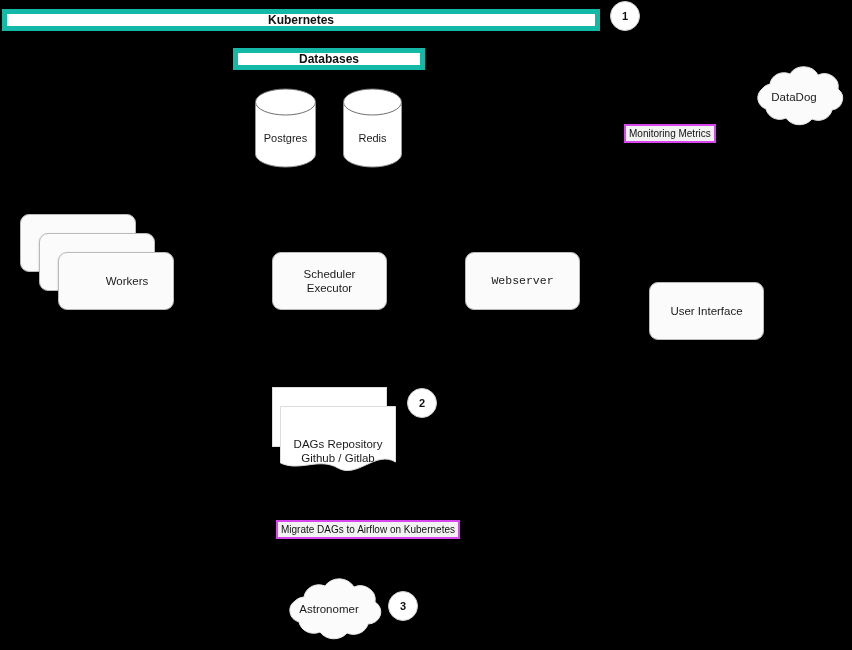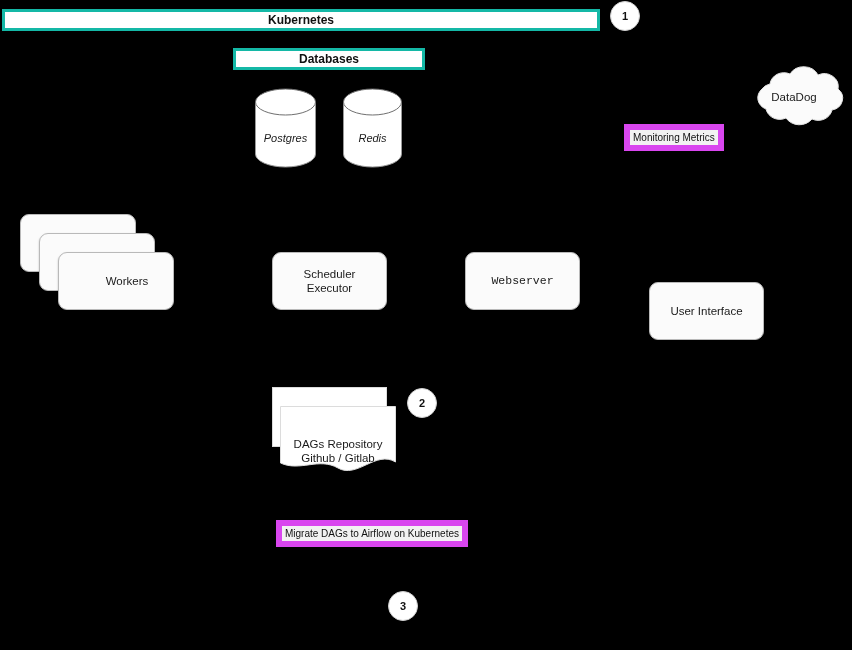--- a/index.html
+++ b/index.html
@@ -20,21 +20,21 @@
     left: 0; top: 0;
     width: 852px;
     height: 650px;
     background: #000000;
   }
   .node { position: absolute; box-sizing: border-box; }
 
   
   .bar {
     background: #ffffff;
-    border: 3px solid #14b8a6;
+    border: 5px solid #14b8a6;
     display: flex;
     align-items: center;
     justify-content: center;
     font-size: 12px;
     font-weight: bold;
     color: #111111;
   }
 
   
   .rbox {
@@ -64,38 +64,37 @@
     justify-content: center;
     font-size: 11px;
     font-weight: bold;
     color: #111111;
   }
 
   
   .edge-label {
     position: absolute;
     background: #f2f2f2;
-    border: 6px solid #d946ef;
+    border: 2px solid #d946ef;
     color: #111111;
     font-size: 10px;
     line-height: 13px;
     padding: 1px 3px;
     white-space: nowrap;
   }
 
   
   .cyl { position: absolute; }
   .cyl .cyl-label {
     position: absolute;
     left: 0; right: 0;
     text-align: center;
     font-size: 11px;
     color: #1a1a1a;
     z-index: 3;
-    font-style: italic;
   }
 
   
   .shape-svg { position: absolute; display: block; }
   .shape-text {
     position: absolute;
     text-align: center;
     font-size: 11.5px;
     line-height: 14px;
     color: #1a1a1a;
@@ -192,17 +191,34 @@
     </div>
   </div>
   <div class="badge" style="left:407px; top:388px;">
     <span>2</span>
   </div>
 
   <div class="edge-label" style="left:236px; top:520px;margin-left:40px;">
     <span>Migrate DAGs to Airflow on Kubernetes</span>
   </div>
 
+  <div class="node" style="left:272px; top:576px; width:114px; height:68px;">
+    <svg class="shape-svg" width="114" height="68" viewBox="0 0 114 68">
+      <path fill="#fbfbfb" stroke="#e8e8e8" stroke-width="1" d="
+        M32,21
+        a15,14 0 0 1 21,-11
+        a17,16 0 0 1 29,1
+        a15,14 0 0 1 21,15
+        a13,12 0 0 1 -7,22
+        a15,14 0 0 1 -21,9
+        a17,16 0 0 1 -27,-1
+        a15,14 0 0 1 -21,-10
+        a13,12 0 0 1 -4,-21
+        a13,12 0 0 1 9,-4
+        z"></path>
+    </svg>
+    <div class="shape-text" style="left:0; right:0; top:26px;">Astronomer</div>
+  </div>
   <div class="badge" style="left:388px; top:591px;">
     <span>3</span>
   </div>
 
 </div>
 
 </body></html>

